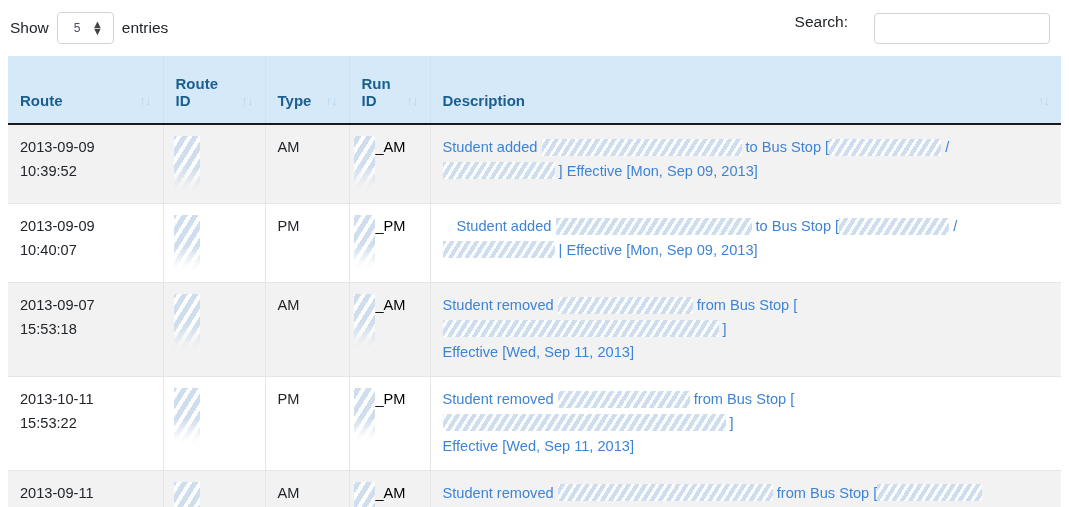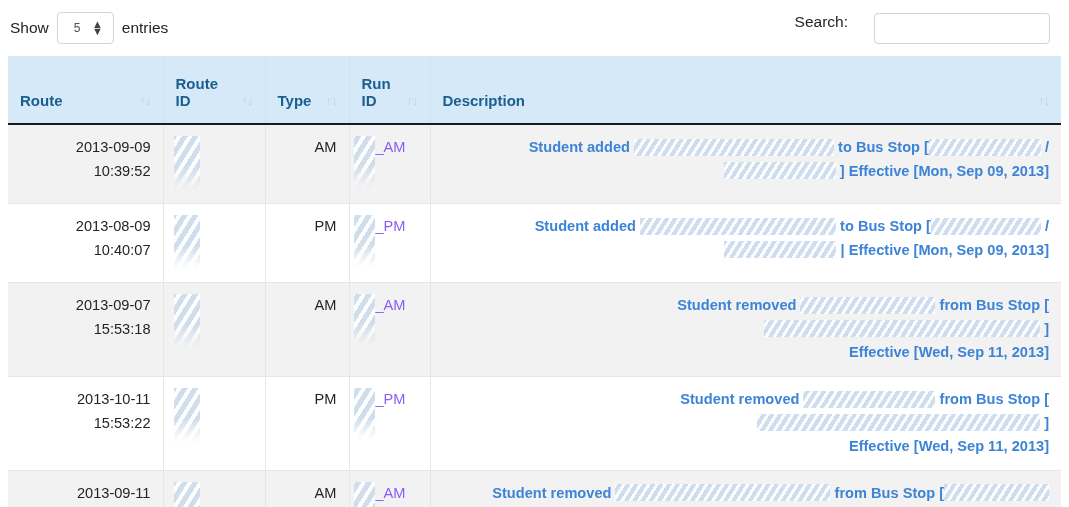--- a/index.html
+++ b/index.html
@@ -114,30 +114,29 @@
   }
 
   table.log-table tbody td {
     padding: 11px 12px;
     vertical-align: top;
     border-right: 1px solid #e6e6e6;
     border-bottom: 1px solid #e6e6e6;
     line-height: 1.62;
     color: #212529;
     font-size: 14.6px;
-    text-align: right;
   }
   table.log-table tbody td:last-child { border-right: none; }
   table.log-table tbody tr:nth-child(odd) { background: #f2f2f2; }
   table.log-table tbody tr:nth-child(even) { background: #ffffff; }
   table.log-table tbody tr:last-child td { border-bottom: 2px solid #1a1a1a; }
 
   .cell-date { white-space: normal; }
-  .link { color: #8b5cf6; text-decoration: none; }
-  .desc-link { color: #3d84d6; font-weight: bold; }
+  .link { color: #000000; text-decoration: none; }
+  .desc-link { color: #3d84d6; }
 
   
   .redact {
     display: inline-block;
     vertical-align: middle;
     background-color: #dbe6f3;
     background-image: repeating-linear-gradient(
       -58deg,
       rgba(255,255,255,0.92) 0px,
       rgba(255,255,255,0.92) 3px,
@@ -245,21 +244,21 @@
           <td>AM</td>
           <td style="padding-left: 6px;">
             <div class="runid-wrap">
               <span class="redact-tall"></span>
               <a class="link runid-label" href="#">_AM</a>
             </div>
           </td>
           <td><a href="#" class="desc-link" style="text-decoration: none;"><span>Student added </span><span class="redact" style="width: 200px;"></span><span> to Bus Stop [</span><span class="redact" style="width: 112px;"></span><span> / </span><span class="redact" style="width: 112px;"></span><span> ] Effective [Mon, Sep 09, 2013]</span></a></td>
         </tr>
         <tr>
-          <td class="cell-date">2013-08-09 10:40:07</td>
+          <td class="cell-date">2013-09-09 10:40:07</td>
           <td>
             <span class="redact-tall"></span>
           </td>
           <td>PM</td>
           <td style="padding-left: 6px;">
             <div class="runid-wrap">
               <span class="redact-tall"></span>
               <a class="link runid-label" href="#">_PM</a>
             </div>
           </td>

